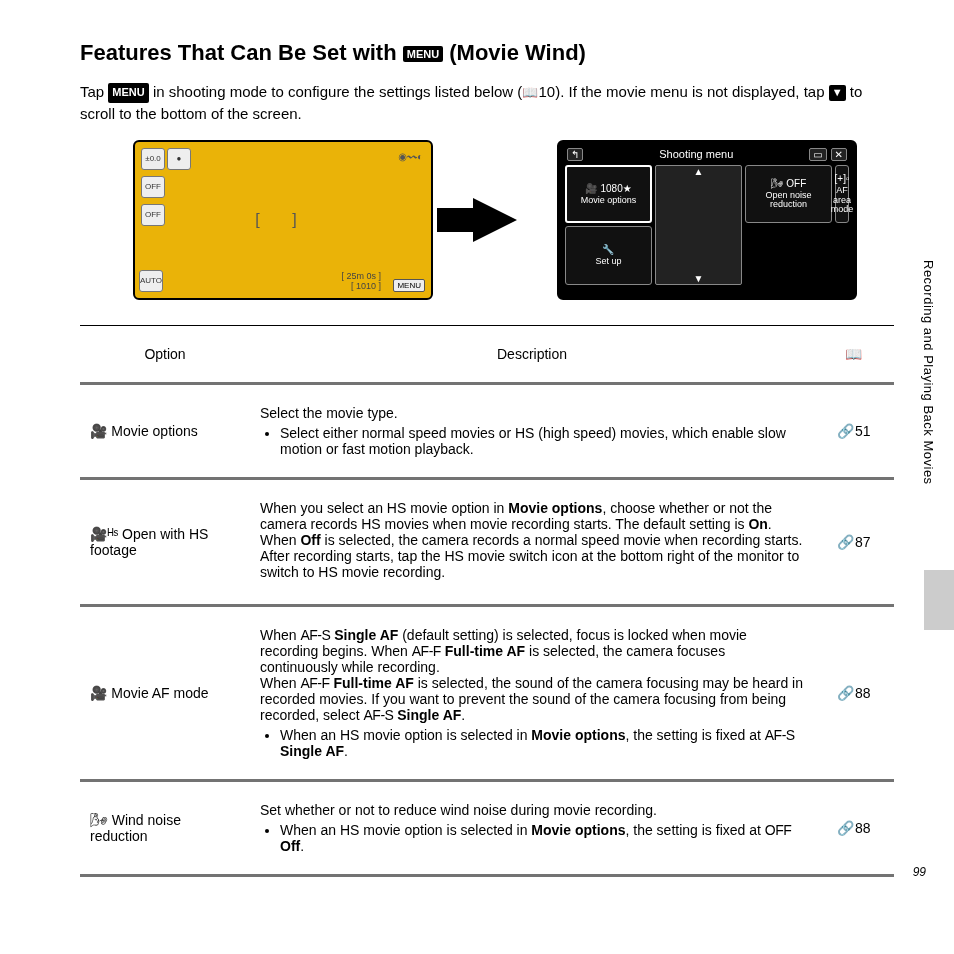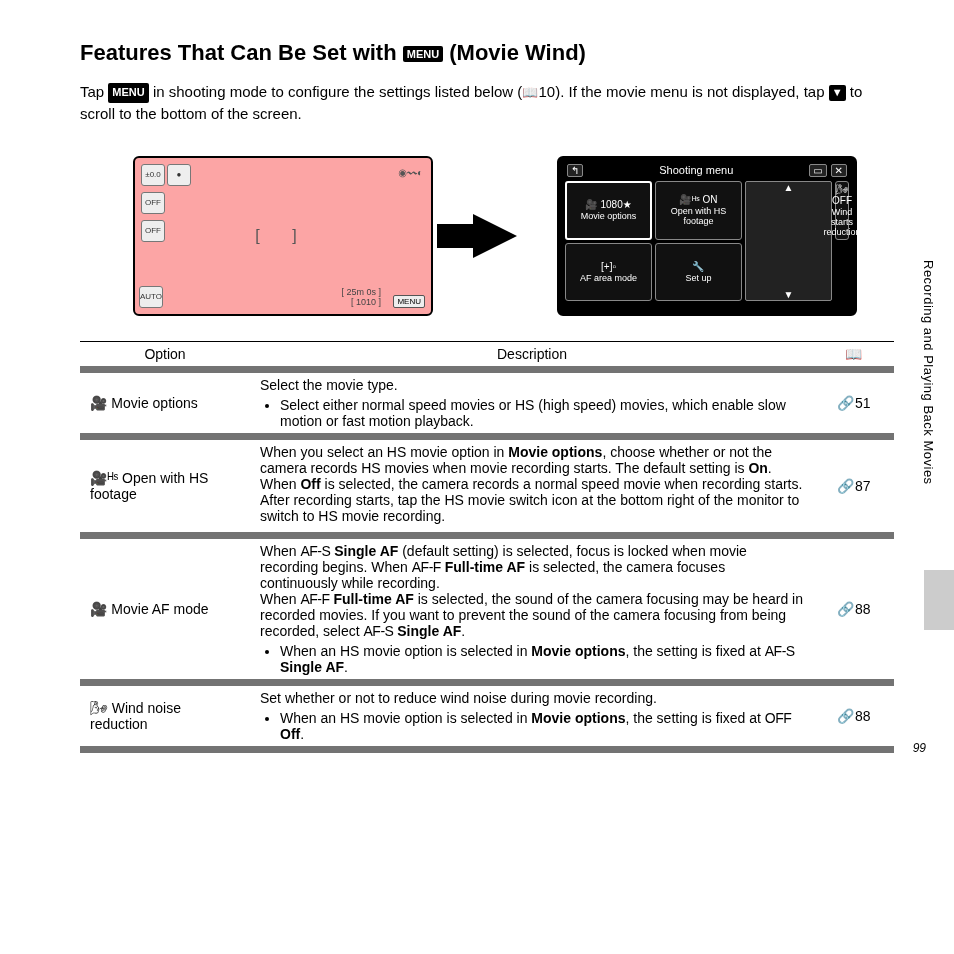--- a/index.html
+++ b/index.html
@@ -31,42 +31,42 @@
     background: #000;
     color: #fff;
     font-size: 11px;
     padding: 0px 3px;
     border-radius: 2px;
     vertical-align: middle;
   }
   .intro {
     font-size: 15px;
     line-height: 1.4;
-    margin-bottom: 32px;
+    margin-bottom: 16px;
   }
   .book-icon::before { content: "📖"; font-size: 13px; }
 
   
   .screens-row {
     display: flex;
     align-items: center;
     justify-content: center;
     gap: 40px;
     margin: 10px 0 25px 0;
   }
   .screen {
     border: 2px solid #000;
     border-radius: 6px;
     width: 300px;
     height: 160px;
     position: relative;
     box-sizing: border-box;
   }
   .screen-left {
-    background: #fca5a5;
+    background: #eab308;
     margin-left: 16px;
   }
   .left-icon {
     position: absolute;
     width: 22px; height: 20px;
     border: 1px solid #777;
     background: #eee;
     border-radius: 3px;
     font-size: 8px;
     display:flex; align-items:center; justify-content:center;
@@ -167,22 +167,22 @@
   }
 
   
   table {
     border-collapse: collapse;
     width: 100%;
     font-size: 14px;
   }
   th, td {
     border-top: 1px solid #000;
-    border-bottom: 7px solid #737373;
-    padding: 4px 10px;
+    border-bottom: 3px solid #737373;
+    padding: 20px 10px;
     vertical-align: middle;
     text-align: left;
   }
   th {
     font-weight: normal;
     text-align: center;
   }
   td.option { width: 150px; }
   td.ref { width: 60px; text-align: center; white-space: nowrap; }
   .desc p { margin: 0 0 4px 0; }
@@ -257,31 +257,27 @@
       <span class="icons">
         <span>▭</span>
         <span>✕</span>
       </span>
     </div>
     <div class="sr-grid">
       <div class="sr-cell selected">
         <div class="cell-icon">🎥 1080★</div>
         <div>Movie options</div>
       </div>
-      <div class="sr-cell">
-        <div class="cell-icon">🎥ᴴˢ ON</div>
-        <div>Open with HS footage</div>
-      </div>
       <div class="sr-scroll" style="grid-row: span 2;">
         <span>▲</span>
         <span>▼</span>
       </div>
       <div class="sr-cell">
         <div class="cell-icon">🌬 OFF</div>
-        <div>Wind starts reduction</div>
+        <div>Open noise reduction</div>
       </div>
       <div class="sr-cell">
         <div class="cell-icon">[+]▫</div>
         <div>AF area mode</div>
       </div>
       <div class="sr-cell">
         <div class="cell-icon">🔧</div>
         <div>Set up</div>
       </div>
     </div>

